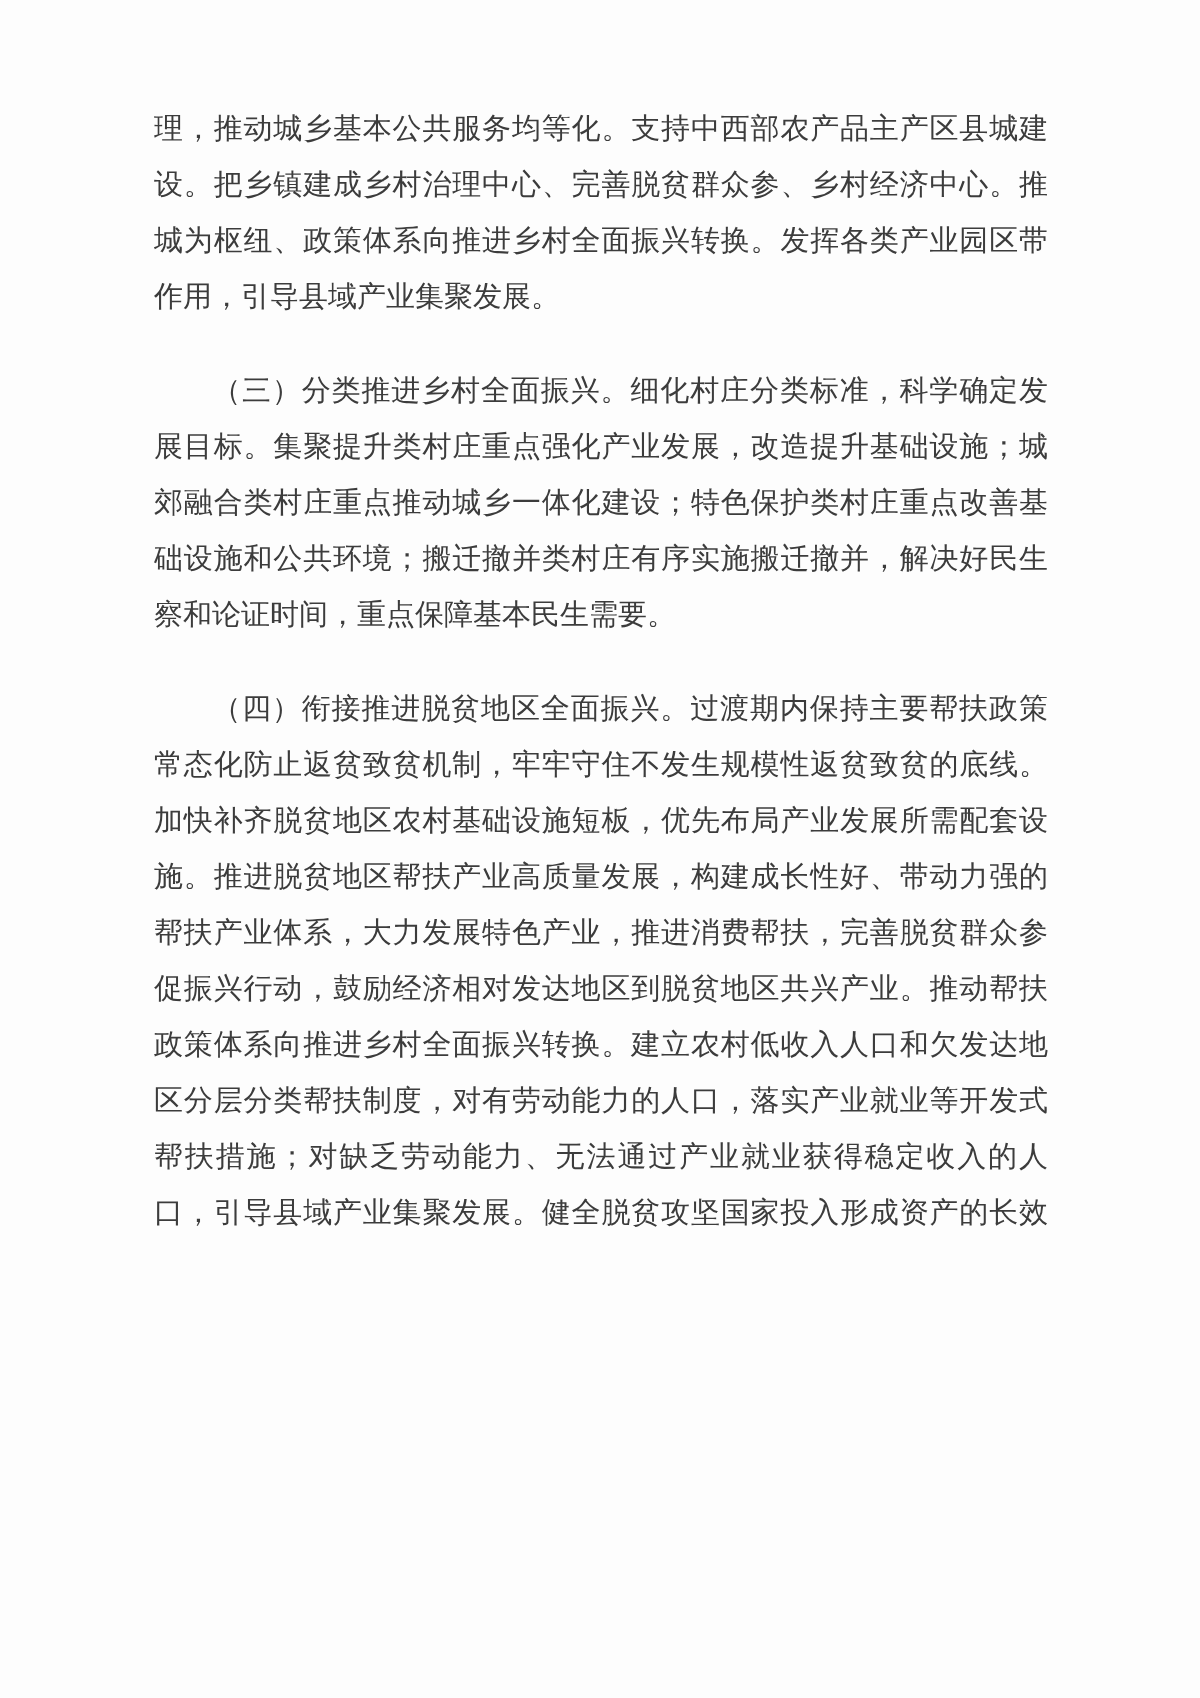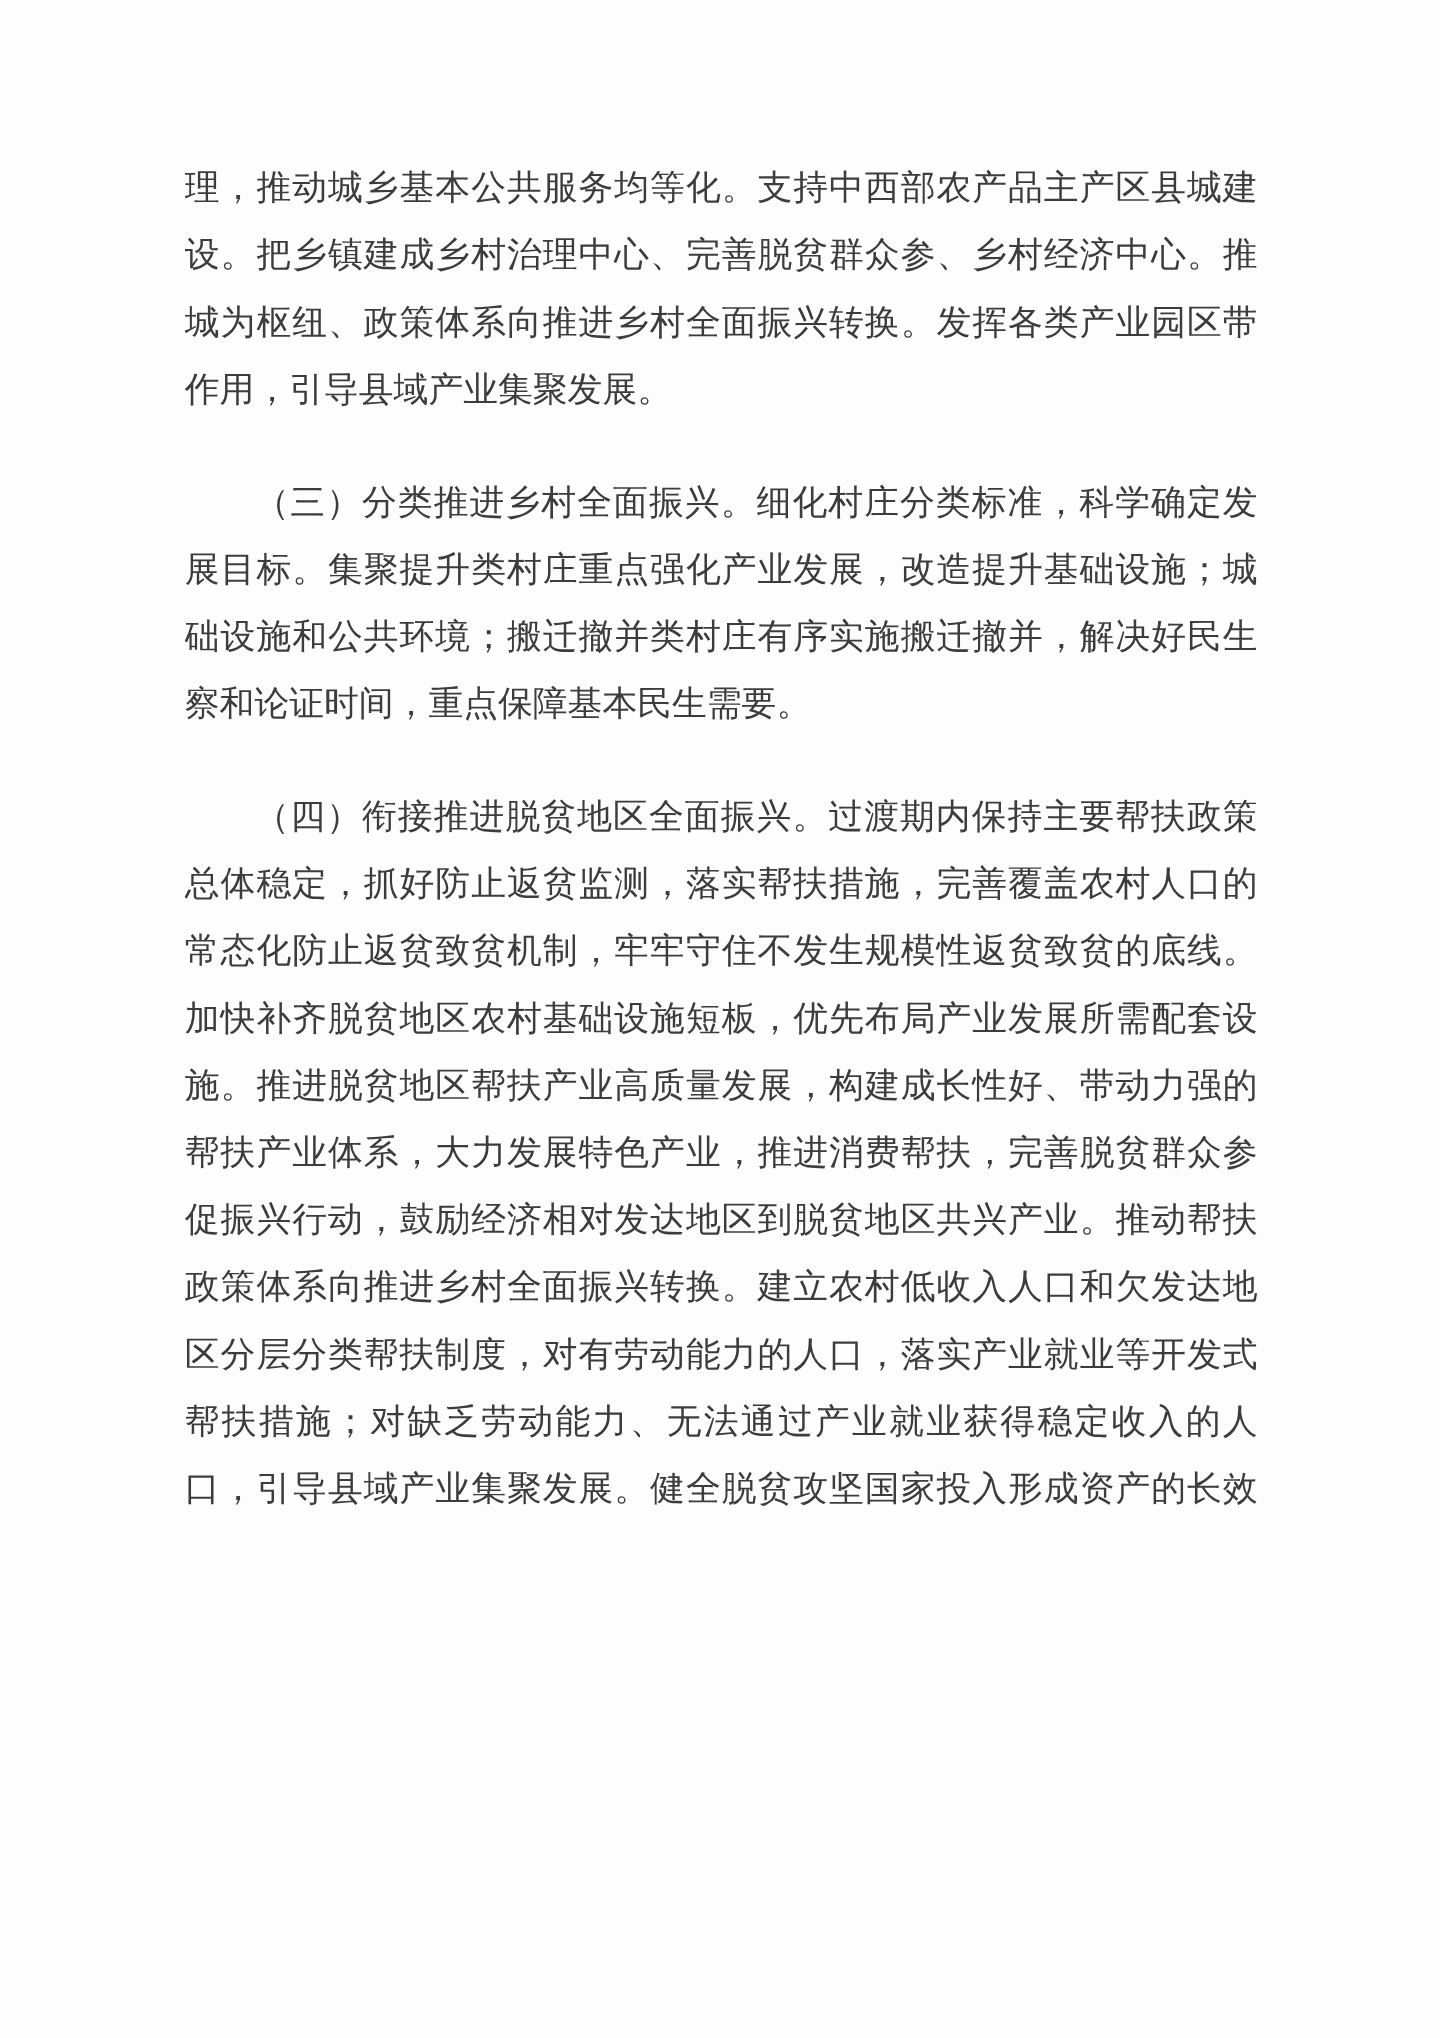--- a/index.html
+++ b/index.html
@@ -9,21 +9,21 @@
   .page {
     position: relative;
     width: 1200px;
     height: 1698px;
     background: var(--page-bg, #fdfdfd);
     overflow: hidden;
   }
   .text-block {
     position: absolute;
     left: 154px;
-    top: 128px;
+    top: 100px;
     width: 894px;
   }
   .para {
     margin: 0;
   }
   .para + .para {
     margin-top: 38px;
   }
   .line {
     font-family: "DejaVu Sans", sans-serif;
@@ -52,27 +52,27 @@
     <div class="para">
       <div class="line">理，推动城乡基本公共服务均等化。支持中西部农产品主产区县城建</div>
       <div class="line">设。把乡镇建成乡村治理中心、完善脱贫群众参、乡村经济中心。推动</div>
       <div class="line">城为枢纽、政策体系向推进乡村全面振兴转换。发挥各类产业园区带动</div>
       <div class="line plain">作用，引导县域产业集聚发展。</div>
     </div>
 
     <div class="para">
       <div class="line indent">（三）分类推进乡村全面振兴。细化村庄分类标准，科学确定发</div>
       <div class="line">展目标。集聚提升类村庄重点强化产业发展，改造提升基础设施；城</div>
+      <div class="line">郊融合类村庄重点推动城乡一体化建设；特色保护类村庄重点改善基</div>
       <div class="line">础设施和公共环境；搬迁撤并类村庄有序实施搬迁撤并，解决好民生</div>
       <div class="line plain">察和论证时间，重点保障基本民生需要。</div>
     </div>
 
     <div class="para">
       <div class="line indent">（四）衔接推进脱贫地区全面振兴。过渡期内保持主要帮扶政策</div>
-      <div class="line">总体稳定，抓好防止返贫监测，落实帮扶措施，完善覆盖农村人口的</div>
       <div class="line">常态化防止返贫致贫机制，牢牢守住不发生规模性返贫致贫的底线。</div>
       <div class="line">加快补齐脱贫地区农村基础设施短板，优先布局产业发展所需配套设</div>
       <div class="line">施。推进脱贫地区帮扶产业高质量发展，构建成长性好、带动力强的</div>
       <div class="line">帮扶产业体系，大力发展特色产业，推进消费帮扶，完善脱贫群众参</div>
       <div class="line">促振兴行动，鼓励经济相对发达地区到脱贫地区共兴产业。推动帮扶</div>
       <div class="line">政策体系向推进乡村全面振兴转换。建立农村低收入人口和欠发达地</div>
       <div class="line">区分层分类帮扶制度，对有劳动能力的人口，落实产业就业等开发式</div>
       <div class="line">帮扶措施；对缺乏劳动能力、无法通过产业就业获得稳定收入的人</div>
       <div class="line">口，引导县域产业集聚发展。健全脱贫攻坚国家投入形成资产的长效</div>
     </div>

